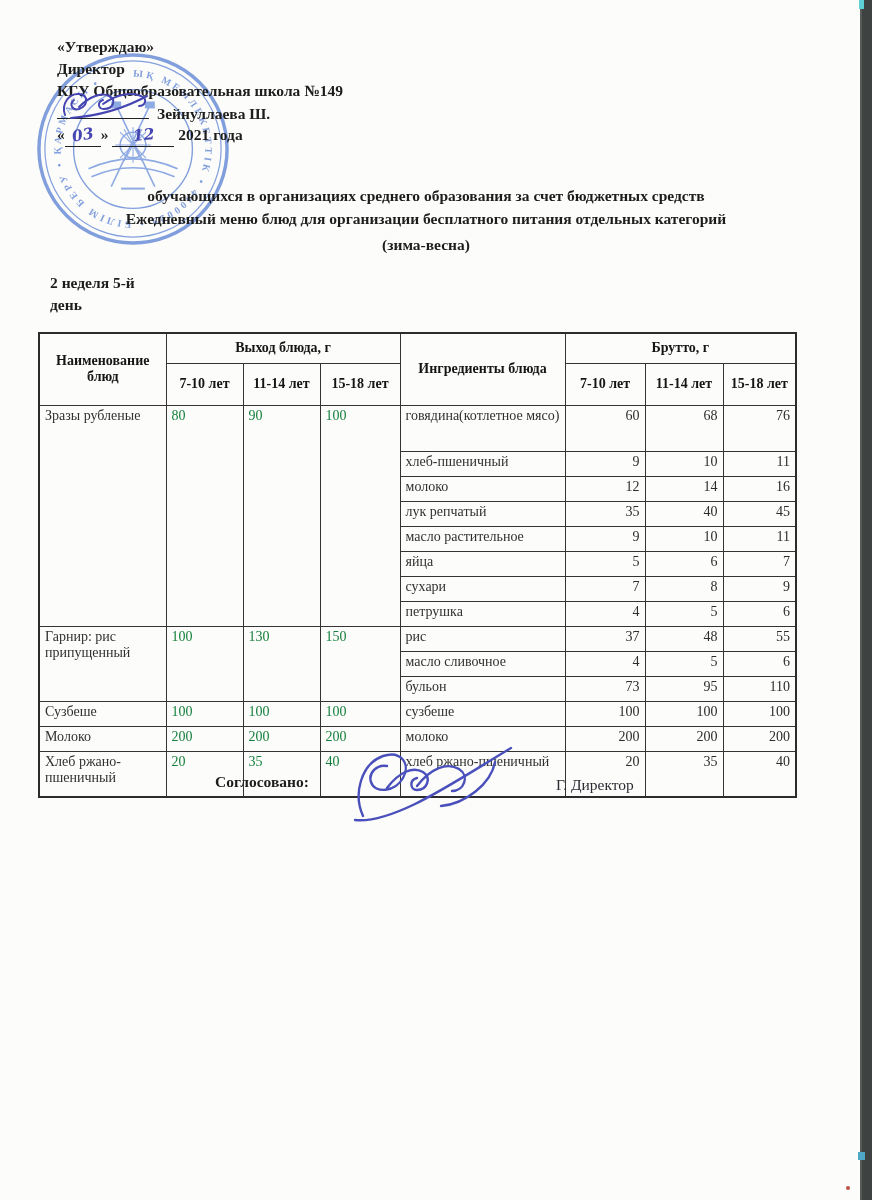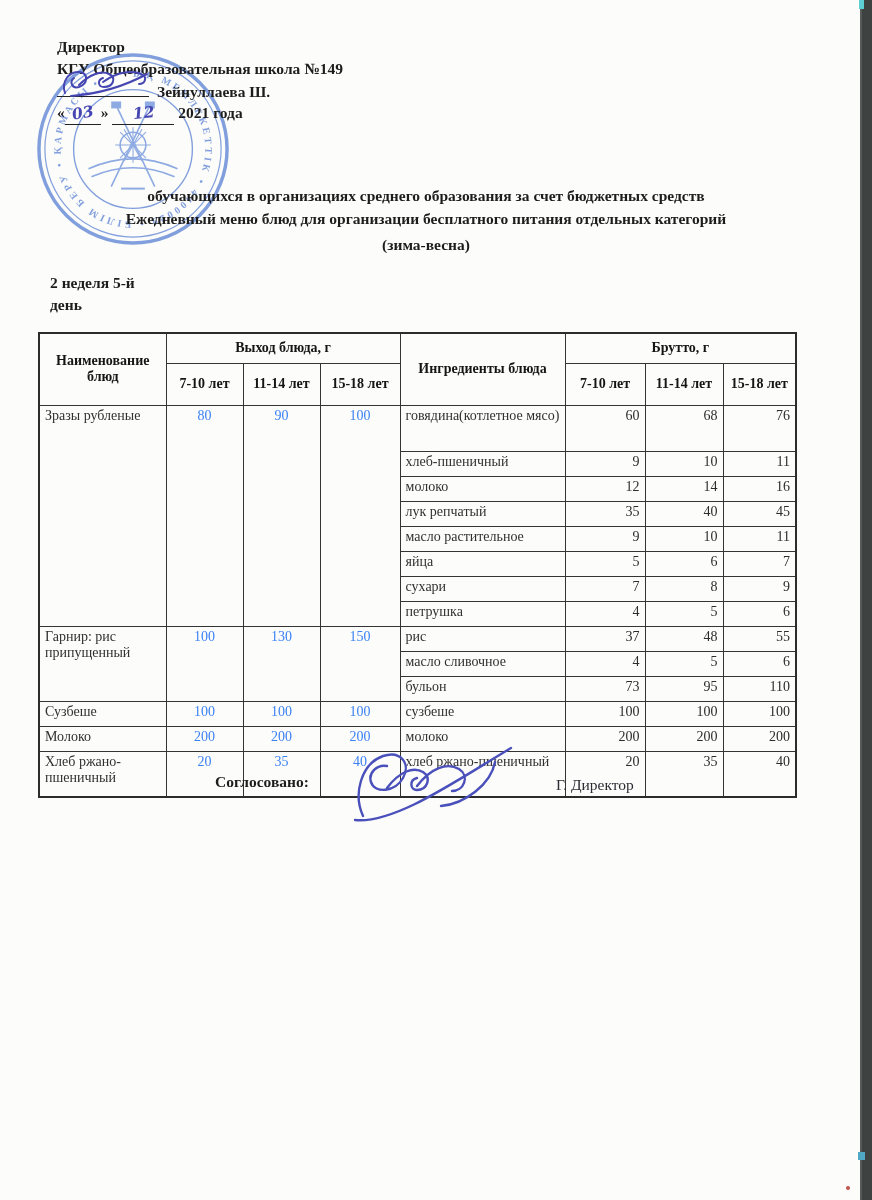--- a/index.html
+++ b/index.html
@@ -30,21 +30,21 @@
   .doc-title{position:absolute;left:46px;top:184px;width:760px;text-align:center;font-weight:bold;font-size:15.5px;line-height:23px;z-index:3;}
   .season{position:absolute;left:46px;top:236px;width:760px;text-align:center;font-weight:bold;font-size:15.5px;}
   .week{position:absolute;left:50px;top:272px;font-weight:bold;font-size:15.5px;line-height:22px;}
   
   table.menu{position:absolute;left:38px;top:332px;width:757px;border-collapse:collapse;table-layout:fixed;font-size:14px;}
   table.menu th,table.menu td{border:1px solid #343434;padding:2px 5px;line-height:1.18;vertical-align:top;}
   table.menu{border:2px solid #2c2c2c;padding-left:12px;}
   table.menu thead th{font-weight:bold;text-align:center;vertical-align:middle;color:#151515;}
   td.c-dish{text-align:left;color:#30302e;}
   td.c-ing{text-align:left;color:#30302e;}
-  td.c-out{text-align:center;color:#3b82f6;}
+  td.c-out{text-align:left;color:#15803d;}
   td.c-brutto{text-align:right;padding-right:11px;color:#2c2c2a;}
   
   .agree-label{position:absolute;left:215px;top:773px;font-weight:bold;font-size:15.5px;}
   .agree-sig{position:absolute;left:345px;top:742px;width:175px;height:92px;}
   .agree-name{position:absolute;left:556px;top:776px;font-size:15.5px;color:#2b2b34;}
 </style>
 </head>
 <body>
 
 <div class="page">
@@ -73,20 +73,21 @@
       <path d="M58,128 Q100,110 142,128"></path>
       <line x1="78" y1="138" x2="116" y2="58"></line>
       <line x1="122" y1="138" x2="84" y2="58"></line>
       <rect x="112" y="52" width="10" height="7" fill="#7396dd" stroke="none"></rect>
       <rect x="78" y="52" width="10" height="7" fill="#7396dd" stroke="none"></rect>
       <line x1="88" y1="140" x2="112" y2="140" stroke-width="2"></line>
     </g>
   </svg>
 
   <div class="approval">
+    <div>«Утверждаю»</div>
     <div>Директор</div>
     <div>КГУ Общеобразовательная школа №149</div>
     <div class="sig-row">
       <span class="sig-underline"><svg class="dir-sig" viewBox="0 0 92 34">
         <g fill="none" stroke="#4646b2" stroke-width="2" stroke-linecap="round">
           <path d="M6,27 C2,16 10,5 20,6 C30,7 29,18 20,21 C13,23 10,16 15,12"></path>
           <path d="M20,19 C30,9 42,4 50,8 C58,12 54,21 45,21 C39,21 38,14 44,12"></path>
           <path d="M44,16 C58,6 74,3 84,9 C88,12 86,18 80,18"></path>
           <path d="M12,30 C38,28 66,20 88,8"></path>
         </g>

